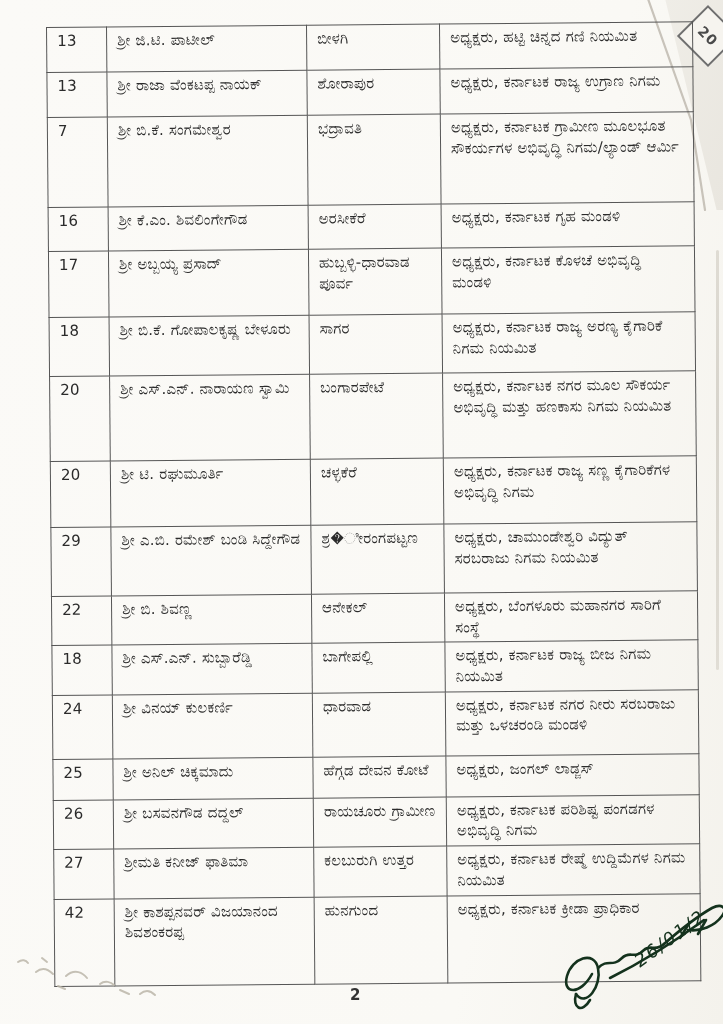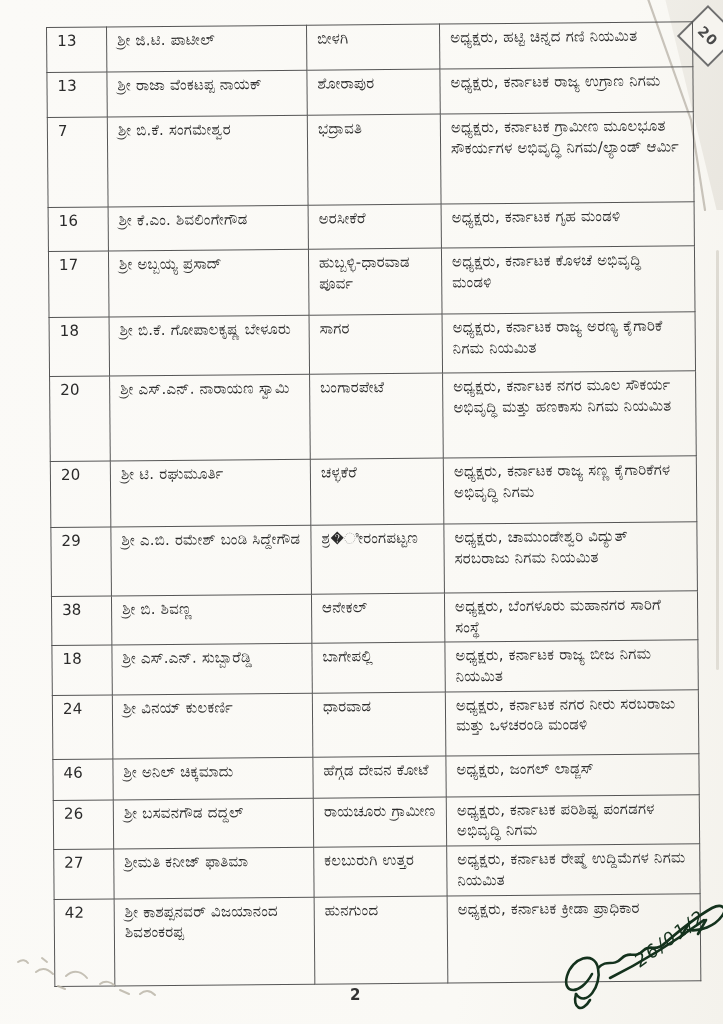--- a/index.html
+++ b/index.html
@@ -139,39 +139,39 @@
           <td class="c-place">ಚಳ್ಳಕೆರೆ</td>
           <td class="c-pos">ಅಧ್ಯಕ್ಷರು, ಕರ್ನಾಟಕ ರಾಜ್ಯ ಸಣ್ಣ ಕೈಗಾರಿಕೆಗಳ ಅಭಿವೃದ್ಧಿ ನಿಗಮ</td>
         </tr>
         <tr style="height:69px">
           <td class="c-no">29</td>
           <td class="c-name">ಶ್ರೀ ಎ.ಬಿ. ರಮೇಶ್ ಬಂಡಿ ಸಿದ್ದೇಗೌಡ</td>
           <td class="c-place">ಶ್ರ�ೀರಂಗಪಟ್ಟಣ</td>
           <td class="c-pos">ಅಧ್ಯಕ್ಷರು, ಚಾಮುಂಡೇಶ್ವರಿ ವಿದ್ಯುತ್ ಸರಬರಾಜು ನಿಗಮ ನಿಯಮಿತ</td>
         </tr>
         <tr style="height:45px">
-          <td class="c-no">38</td>
+          <td class="c-no">22</td>
           <td class="c-name">ಶ್ರೀ ಬಿ. ಶಿವಣ್ಣ</td>
           <td class="c-place">ಆನೇಕಲ್</td>
           <td class="c-pos">ಅಧ್ಯಕ್ಷರು, ಬೆಂಗಳೂರು ಮಹಾನಗರ ಸಾರಿಗೆ ಸಂಸ್ಥೆ</td>
         </tr>
         <tr style="height:46px">
           <td class="c-no">18</td>
           <td class="c-name">ಶ್ರೀ ಎಸ್.ಎನ್. ಸುಬ್ಬಾರೆಡ್ಡಿ</td>
           <td class="c-place">ಬಾಗೇಪಲ್ಲಿ</td>
           <td class="c-pos">ಅಧ್ಯಕ್ಷರು, ಕರ್ನಾಟಕ ರಾಜ್ಯ ಬೀಜ ನಿಗಮ ನಿಯಮಿತ</td>
         </tr>
         <tr style="height:64px">
           <td class="c-no">24</td>
           <td class="c-name">ಶ್ರೀ ವಿನಯ್ ಕುಲಕರ್ಣಿ</td>
           <td class="c-place">ಧಾರವಾಡ</td>
           <td class="c-pos">ಅಧ್ಯಕ್ಷರು, ಕರ್ನಾಟಕ ನಗರ ನೀರು ಸರಬರಾಜು ಮತ್ತು ಒಳಚರಂಡಿ ಮಂಡಳಿ</td>
         </tr>
         <tr style="height:41px">
-          <td class="c-no">46</td>
+          <td class="c-no">25</td>
           <td class="c-name">ಶ್ರೀ ಅನಿಲ್ ಚಿಕ್ಕಮಾದು</td>
           <td class="c-place">ಹೆಗ್ಗಡ ದೇವನ ಕೋಟೆ</td>
           <td class="c-pos">ಅಧ್ಯಕ್ಷರು, ಜಂಗಲ್ ಲಾಡ್ಜಸ್</td>
         </tr>
         <tr style="height:49px">
           <td class="c-no">26</td>
           <td class="c-name">ಶ್ರೀ ಬಸವನಗೌಡ ದದ್ದಲ್</td>
           <td class="c-place">ರಾಯಚೂರು ಗ್ರಾಮೀಣ</td>
           <td class="c-pos">ಅಧ್ಯಕ್ಷರು, ಕರ್ನಾಟಕ ಪರಿಶಿಷ್ಟ ಪಂಗಡಗಳ ಅಭಿವೃದ್ಧಿ ನಿಗಮ</td>
         </tr>

